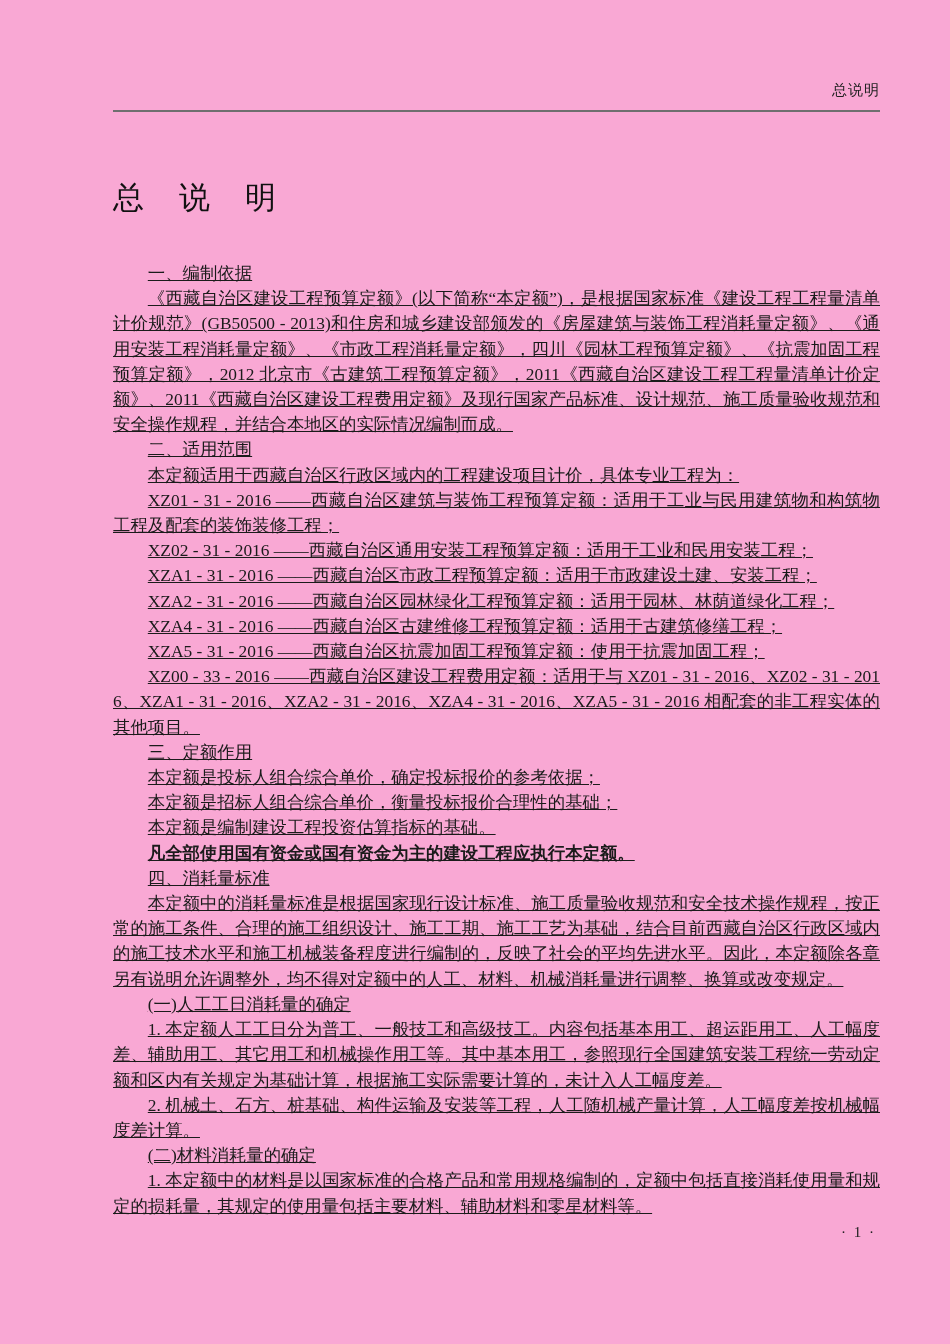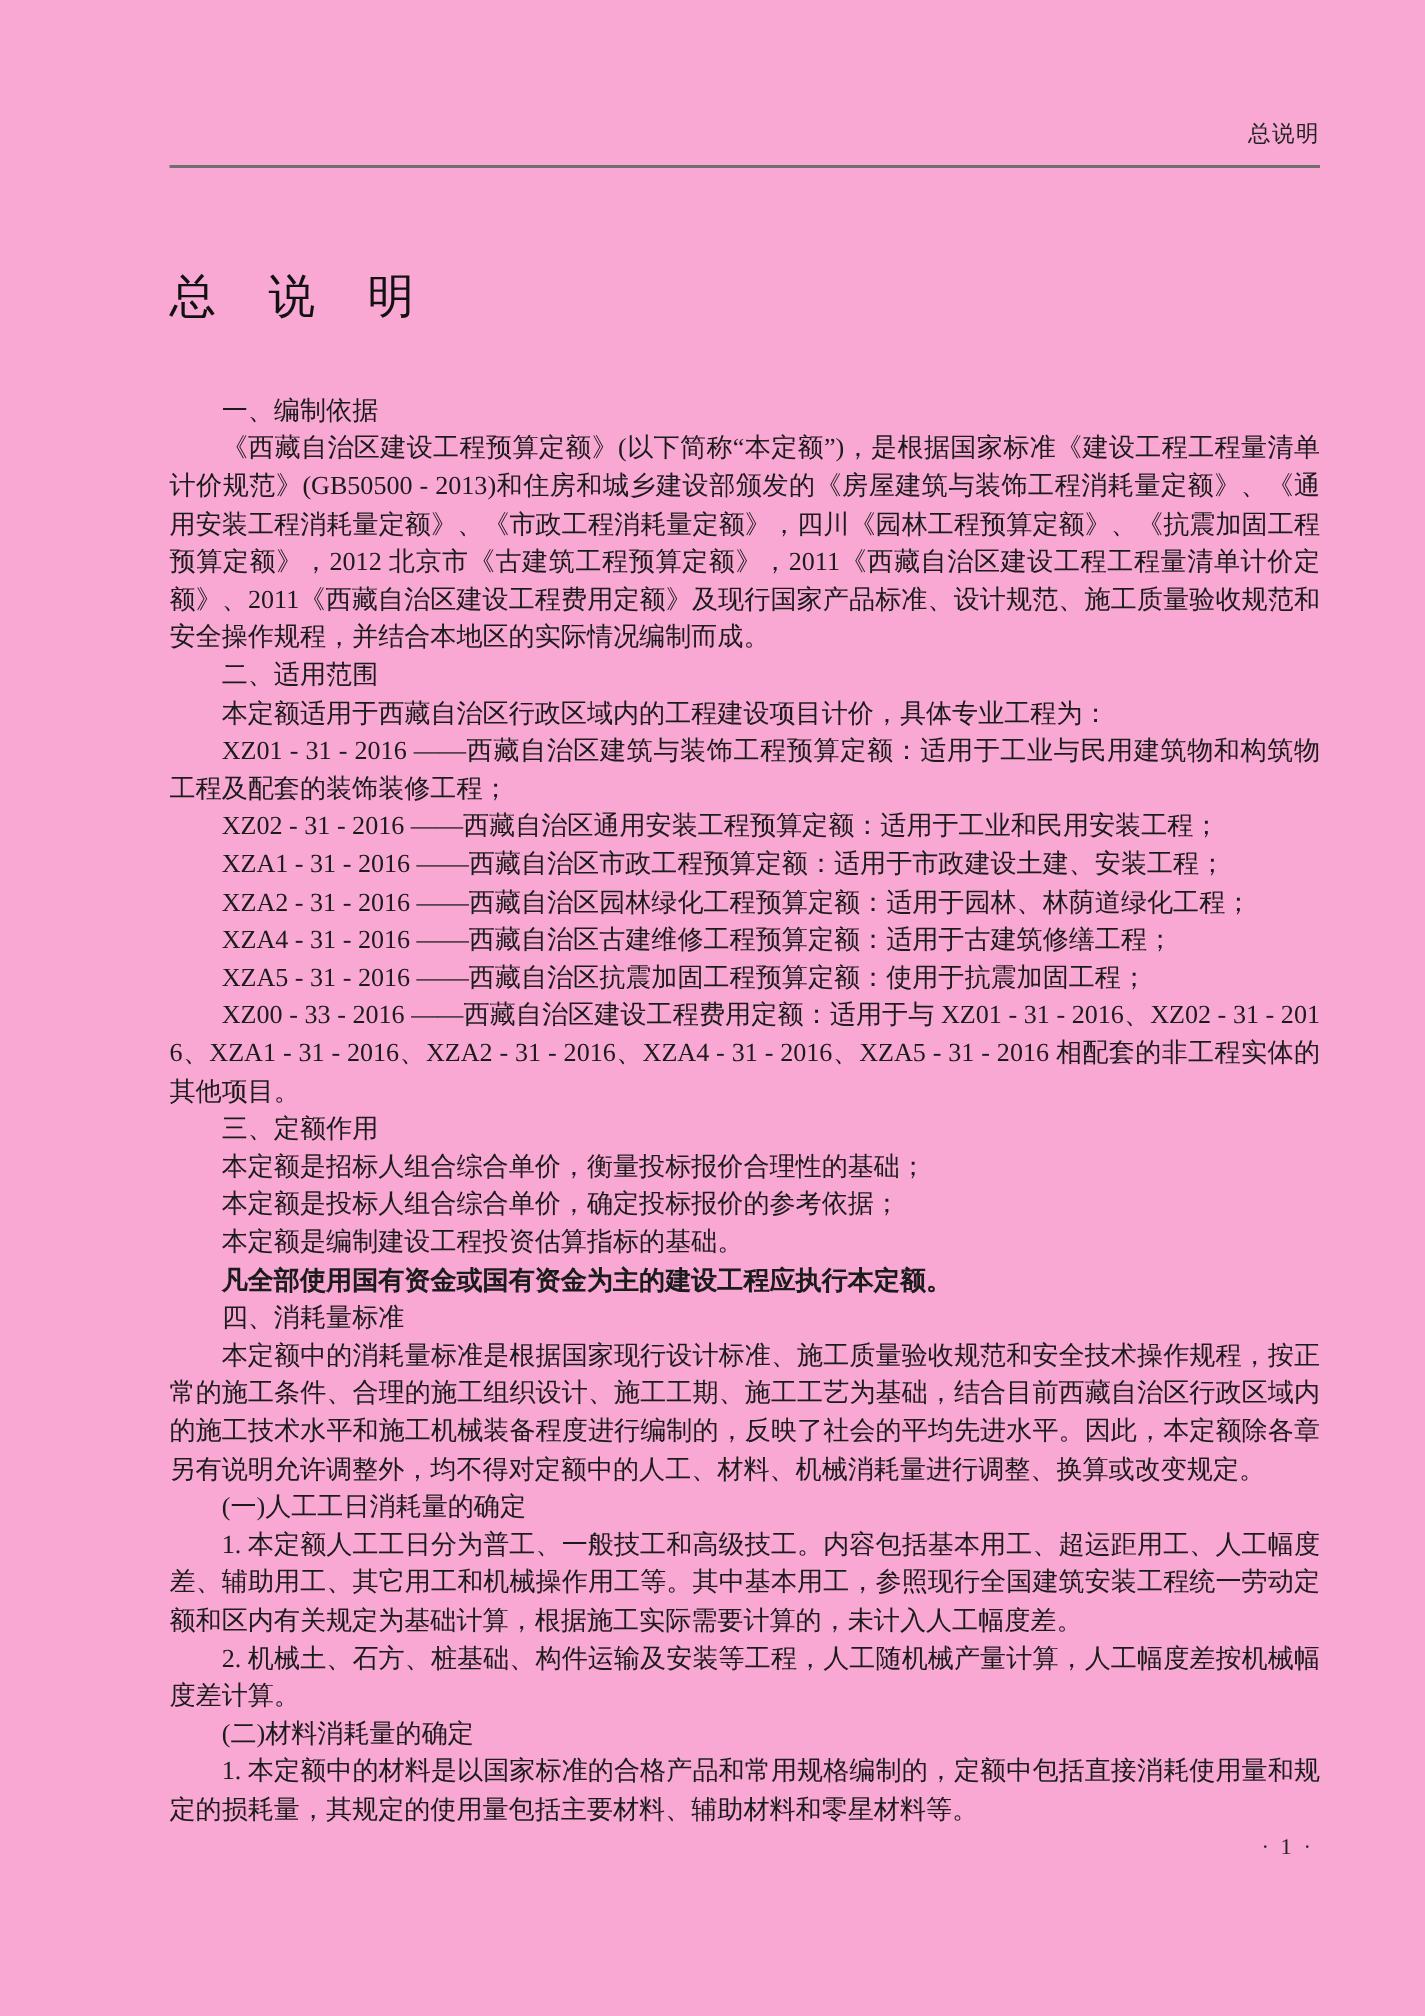--- a/index.html
+++ b/index.html
@@ -33,21 +33,21 @@
   }
   .doc-title {
     margin: 70px 0 0 0;
     text-align: left;
     font-size: 31px;
     line-height: 31px;
     font-weight: 400;
     letter-spacing: 2px;
     color: #111;
   }
-  .doc-body { margin-top: 48px; }
+  .doc-body { margin-top: 48px; text-decoration: underline; }
   .doc-body p {
     margin: 0;
     font-size: 17.4px;
     line-height: 25.2px;
     text-align: justify;
     text-indent: 2em;
     word-break: break-all;
   }
   .doc-body p.bold {
     font-weight: 700;
@@ -81,22 +81,22 @@
       <p>二、适用范围</p>
       <p>本定额适用于西藏自治区行政区域内的工程建设项目计价，具体专业工程为：</p>
       <p>XZ01 - 31 - 2016 ——西藏自治区建筑与装饰工程预算定额：适用于工业与民用建筑物和构筑物工程及配套的装饰装修工程；</p>
       <p>XZ02 - 31 - 2016 ——西藏自治区通用安装工程预算定额：适用于工业和民用安装工程；</p>
       <p>XZA1 - 31 - 2016 ——西藏自治区市政工程预算定额：适用于市政建设土建、安装工程；</p>
       <p>XZA2 - 31 - 2016 ——西藏自治区园林绿化工程预算定额：适用于园林、林荫道绿化工程；</p>
       <p>XZA4 - 31 - 2016 ——西藏自治区古建维修工程预算定额：适用于古建筑修缮工程；</p>
       <p>XZA5 - 31 - 2016 ——西藏自治区抗震加固工程预算定额：使用于抗震加固工程；</p>
       <p>XZ00 - 33 - 2016 ——西藏自治区建设工程费用定额：适用于与 XZ01 - 31 - 2016、XZ02 - 31 - 2016、XZA1 - 31 - 2016、XZA2 - 31 - 2016、XZA4 - 31 - 2016、XZA5 - 31 - 2016 相配套的非工程实体的其他项目。</p>
       <p>三、定额作用</p>
+      <p>本定额是投标人组合综合单价，确定投标报价的参考依据；</p>
       <p>本定额是招标人组合综合单价，衡量投标报价合理性的基础；</p>
-      <p>本定额是投标人组合综合单价，确定投标报价的参考依据；</p>
       <p>本定额是编制建设工程投资估算指标的基础。</p>
       <p class="bold">凡全部使用国有资金或国有资金为主的建设工程应执行本定额。</p>
       <p>四、消耗量标准</p>
       <p>本定额中的消耗量标准是根据国家现行设计标准、施工质量验收规范和安全技术操作规程，按正常的施工条件、合理的施工组织设计、施工工期、施工工艺为基础，结合目前西藏自治区行政区域内的施工技术水平和施工机械装备程度进行编制的，反映了社会的平均先进水平。因此，本定额除各章另有说明允许调整外，均不得对定额中的人工、材料、机械消耗量进行调整、换算或改变规定。</p>
       <p>(一)人工工日消耗量的确定</p>
       <p>1. 本定额人工工日分为普工、一般技工和高级技工。内容包括基本用工、超运距用工、人工幅度差、辅助用工、其它用工和机械操作用工等。其中基本用工，参照现行全国建筑安装工程统一劳动定额和区内有关规定为基础计算，根据施工实际需要计算的，未计入人工幅度差。</p>
       <p>2. 机械土、石方、桩基础、构件运输及安装等工程，人工随机械产量计算，人工幅度差按机械幅度差计算。</p>
       <p>(二)材料消耗量的确定</p>
       <p>1. 本定额中的材料是以国家标准的合格产品和常用规格编制的，定额中包括直接消耗使用量和规定的损耗量，其规定的使用量包括主要材料、辅助材料和零星材料等。</p>
     </div>

